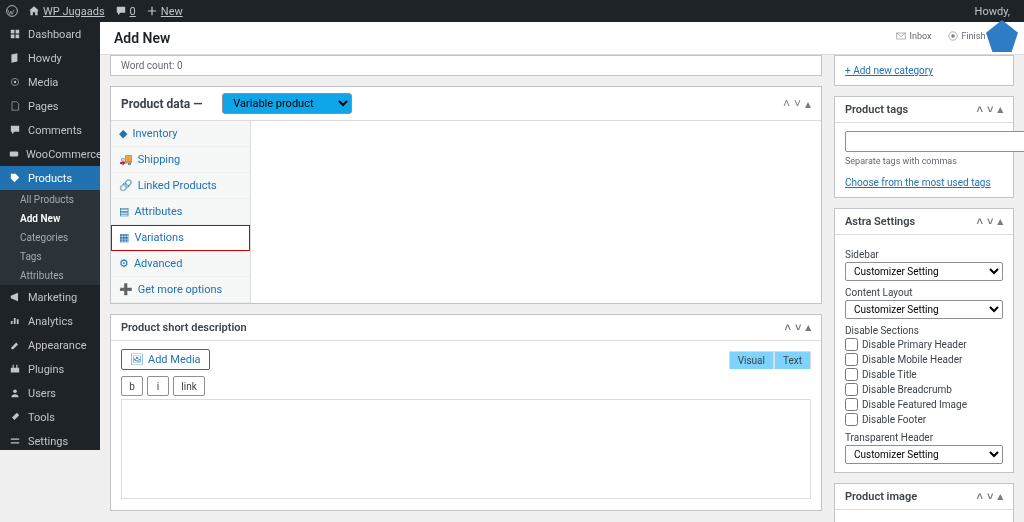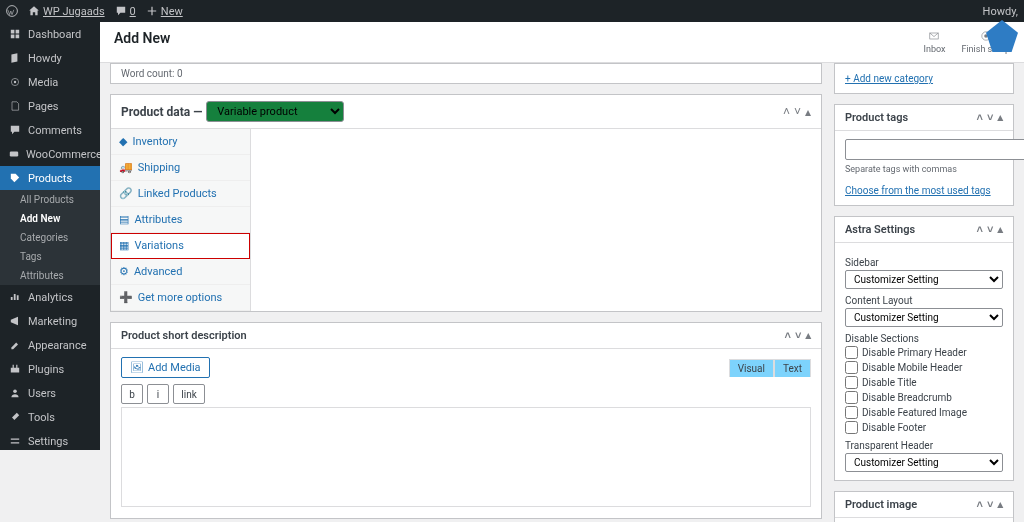--- a/index.html
+++ b/index.html
@@ -1,46 +1,46 @@
 <!DOCTYPE html>
 <html><head>
 <meta charset="utf-8">
 <style>
 * { margin:0; padding:0; box-sizing:border-box; font-family:-apple-system,BlinkMacSystemFont,"Segoe UI",Roboto,sans-serif; }
 body { background:#f0f0f1; font-size:12px; color:#3c434a; }
 .wrap { width:1024px; height:522px; position:relative; overflow:hidden; }
 .adminbar { height:22px; background:#1d2327; color:#c3c4c7; display:flex; align-items:center; justify-content:space-between; font-size:11px; padding:0 6px; }
 .ab-left { display:flex; align-items:center; gap:10px;text-decoration:underline; }
 .ab-item { display:flex; align-items:center; gap:3px; cursor:pointer; }
-.ab-right { }
+.ab-right { margin-right:8px; }
 .main { display:flex; height:428px; }
 .sidebar { width:100px; background:#1d2327; color:#c3c4c7; font-size:11px; overflow:hidden; }
 .menu-item { display:flex; align-items:center; gap:6px; padding:5px 8px; cursor:pointer; }
 .menu-item.current { background:#2271b1; color:#fff; position:relative; }
 .menu-item.current::after { content:""; position:absolute; right:-5px; top:50%; margin-top:-5px; border:5px solid transparent; border-right-color:#f0f0f1; }
 .submenu { background:#2c3338; }
 .submenu .sub-item { padding:4px 8px 4px 20px; cursor:pointer; color:#a7aaad; font-size:10px; }
 .submenu .sub-item.current { color:#fff; font-weight:600; }
 .mi-icon { width:14px; height:14px; display:inline-flex; align-items:center; justify-content:center; }
 .content { flex:1; background:#f0f0f1; display:flex; flex-direction:column; }
 .header-row { background:#fff; display:flex; align-items:flex-start; padding:8px 14px; border-bottom:1px solid #dcdcde; }
 .page-title { font-size:14px; font-weight:600; color:#1d2327; }
 .hdr-right { margin-left:auto; display:flex; gap:16px; text-align:center; font-size:9px; color:#646970; }
-.hdr-ico { display:flex; flex-direction:column; align-items:center; gap:2px; }
+.hdr-ico { display:flex; flex-direction:row; align-items:center; gap:2px; }
 .cols { display:flex; gap:12px; padding:0 10px 10px 10px; }
 .main-col { flex:1; }
 .side-col { width:180px; }
 .box { background:#fff; border:1px solid #c3c4c7; margin-bottom:10px; }
 .box-head { padding:6px 10px; border-bottom:1px solid #dcdcde; font-size:11px; font-weight:600; display:flex; align-items:center; cursor:move; }
 .box-tog { margin-left:auto; display:flex; gap:4px; color:#787c82; }
 .box-body { padding:8px 10px; font-size:11px; }
 .wordcount { padding:4px 10px; font-size:10px; color:#646970; }
 .pd-head { display:flex; align-items:center; padding:6px 10px; border-bottom:1px solid #dcdcde; }
 .pd-label { font-weight:700; }
-.pd-select { margin-left:4px; padding:2px 29px 2px 6px; border:1px solid #8c8f94; border-radius:3px; background:#15803d; font-size:11px; }
+.pd-select { margin-left:20px; padding:2px 21px 2px 6px; border:1px solid #8c8f94; border-radius:3px; background:#0ea5e9; font-size:11px; }
 .pd-tabs { display:flex; }
 .pd-tablist { width:140px; background:#f6f7f7; border-right:1px solid #dcdcde; }
 .pd-tab { display:flex; align-items:center; gap:5px; padding:6px 8px; color:#2271b1; cursor:pointer; border-bottom:1px solid #eee; font-size:11px; }
 .pd-tab.active { background:#fff; }
 .pd-tab.hl { outline:1px solid #c00; outline-offset:-1px; }
 .pd-panel { flex:1; padding:10px 14px; min-height:170px; }
 .var-sel { position:relative; display:inline-block; }
 .var-sel select { width:220px; padding:2px 6px; border:1px solid #8c8f94; border-radius:3px; font-size:11px; background:#fff; }
 .go-btn { margin-left:6px; padding:2px 8px; border:1px solid #2271b1; border-radius:2px; background:#f6f7f7; color:#2271b1; font-size:11px; outline:2px solid #c00; outline-offset:2px; }
 .dropdown { position:absolute; top:20px; left:0; width:228px; border:1px solid #c00; background:#fff; z-index:10; }
@@ -159,32 +159,32 @@
       <div class="submenu">
         <div class="sub-item">All Products</div>
         <div class="sub-item current">Add New</div>
         <div class="sub-item">Categories</div>
         <div class="sub-item">Tags</div>
         <div class="sub-item">Attributes</div>
       </div>
       <div class="menu-item">
           <span class="mi-icon">
             <svg viewBox="0 0 20 20">
+              <path d="M3 8l12-5v14L3 12z"></path>
+            </svg>
+          </span>
+          <span>Marketing</span>
+        </div>
+      <div class="menu-item">
+          <span class="mi-icon">
+            <svg viewBox="0 0 20 20">
               <path d="M3 15h3v-5H3zM8 15h3V5H8zM13 15h3v-8h-3z"></path>
             </svg>
           </span>
           <span>Analytics</span>
-        </div>
-      <div class="menu-item">
-          <span class="mi-icon">
-            <svg viewBox="0 0 20 20">
-              <path d="M3 8l12-5v14L3 12z"></path>
-            </svg>
-          </span>
-          <span>Marketing</span>
         </div>
       <div class="menu-item">
           <span class="mi-icon">
             <svg viewBox="0 0 20 20">
               <path d="M4 14l8-8 3 3-8 8H4z"></path>
             </svg>
           </span>
           <span>Appearance</span>
         </div>
       <div class="menu-item">

